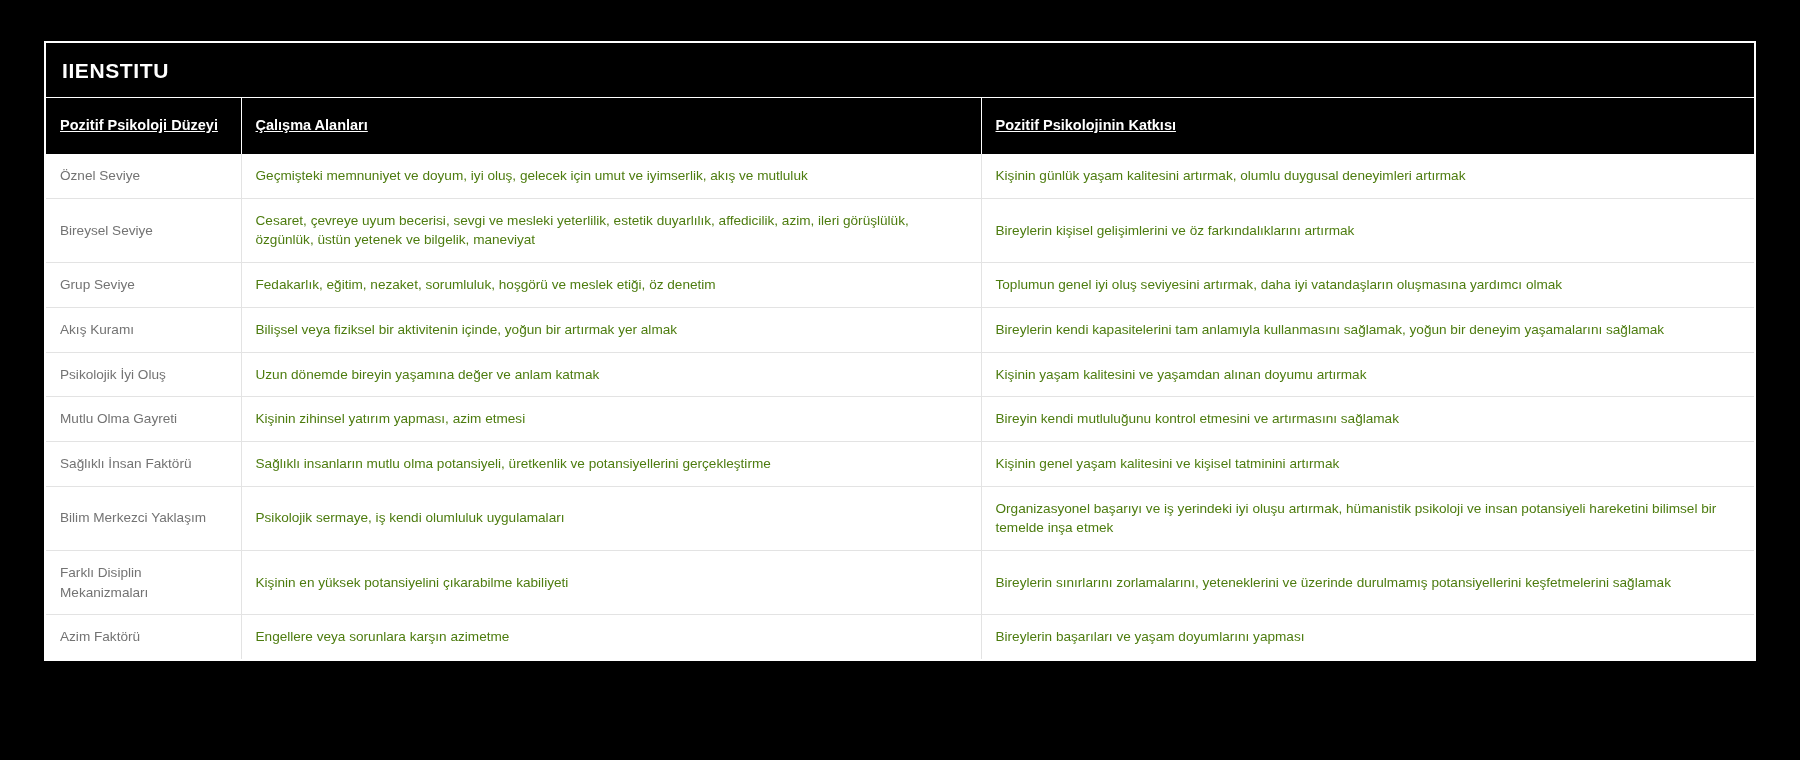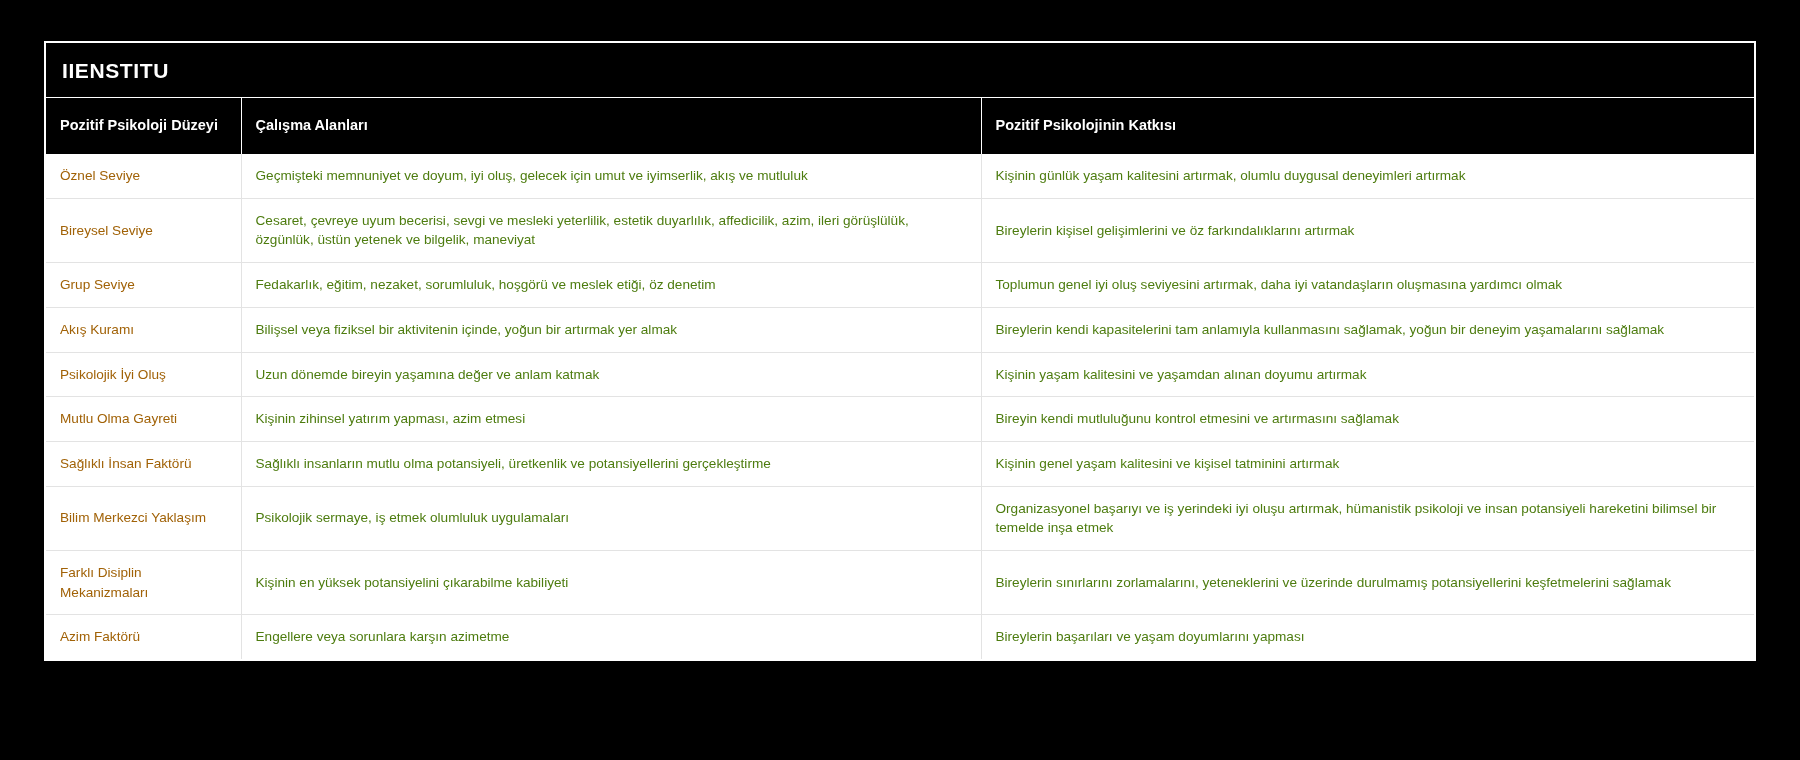--- a/index.html
+++ b/index.html
@@ -63,40 +63,41 @@
     color: #ffffff;
     font-size: 14.5px;
     font-weight: bold;
     text-align: left;
     vertical-align: middle;
     padding: 16px 14px 16px 14px;
     line-height: 1.35;
     border-right: 1.5px solid #ffffff;
     height: 56px;
     box-sizing: border-box;
+    text-decoration: underline;
   }
   thead th:last-child { border-right: none; }
 
   tbody td {
     background: #ffffff;
     color: #4d7c0f;
     font-size: 13.6px;
     font-weight: 400;
     line-height: 1.45;
     text-align: left;
     vertical-align: middle;
     padding: 12px 14px;
     border-bottom: 1px solid #e3e3e3;
     border-right: 1px solid #e3e3e3;
     box-sizing: border-box;
   }
   tbody td:last-child { border-right: none; }
   tbody tr:last-child td { border-bottom: none; }
 
-  td.col-level { color: #a16207; }
+  td.col-level { color: #737373; }
   td.col-area { }
   td.col-contrib { }
 </style>
 </head>
 <body>
 
 <div class="page">
   <div class="table-card">
 
     <div class="brand-bar">
@@ -147,21 +148,21 @@
           <td class="col-area">Kişinin zihinsel yatırım yapması, azim etmesi</td>
           <td class="col-contrib">Bireyin kendi mutluluğunu kontrol etmesini ve artırmasını sağlamak</td>
         </tr>
         <tr>
           <td class="col-level">Sağlıklı İnsan Faktörü</td>
           <td class="col-area">Sağlıklı insanların mutlu olma potansiyeli, üretkenlik ve potansiyellerini gerçekleştirme</td>
           <td class="col-contrib">Kişinin genel yaşam kalitesini ve kişisel tatminini artırmak</td>
         </tr>
         <tr>
           <td class="col-level">Bilim Merkezci Yaklaşım</td>
-          <td class="col-area">Psikolojik sermaye, iş etmek olumluluk uygulamaları</td>
+          <td class="col-area">Psikolojik sermaye, iş kendi olumluluk uygulamaları</td>
           <td class="col-contrib">Organizasyonel başarıyı ve iş yerindeki iyi oluşu artırmak, hümanistik psikoloji ve insan potansiyeli hareketini bilimsel bir temelde inşa etmek</td>
         </tr>
         <tr>
           <td class="col-level">Farklı Disiplin Mekanizmaları</td>
           <td class="col-area">Kişinin en yüksek potansiyelini çıkarabilme kabiliyeti</td>
           <td class="col-contrib">Bireylerin sınırlarını zorlamalarını, yeteneklerini ve üzerinde durulmamış potansiyellerini keşfetmelerini sağlamak</td>
         </tr>
         <tr>
           <td class="col-level">Azim Faktörü</td>
           <td class="col-area">Engellere veya sorunlara karşın azimetme</td>

